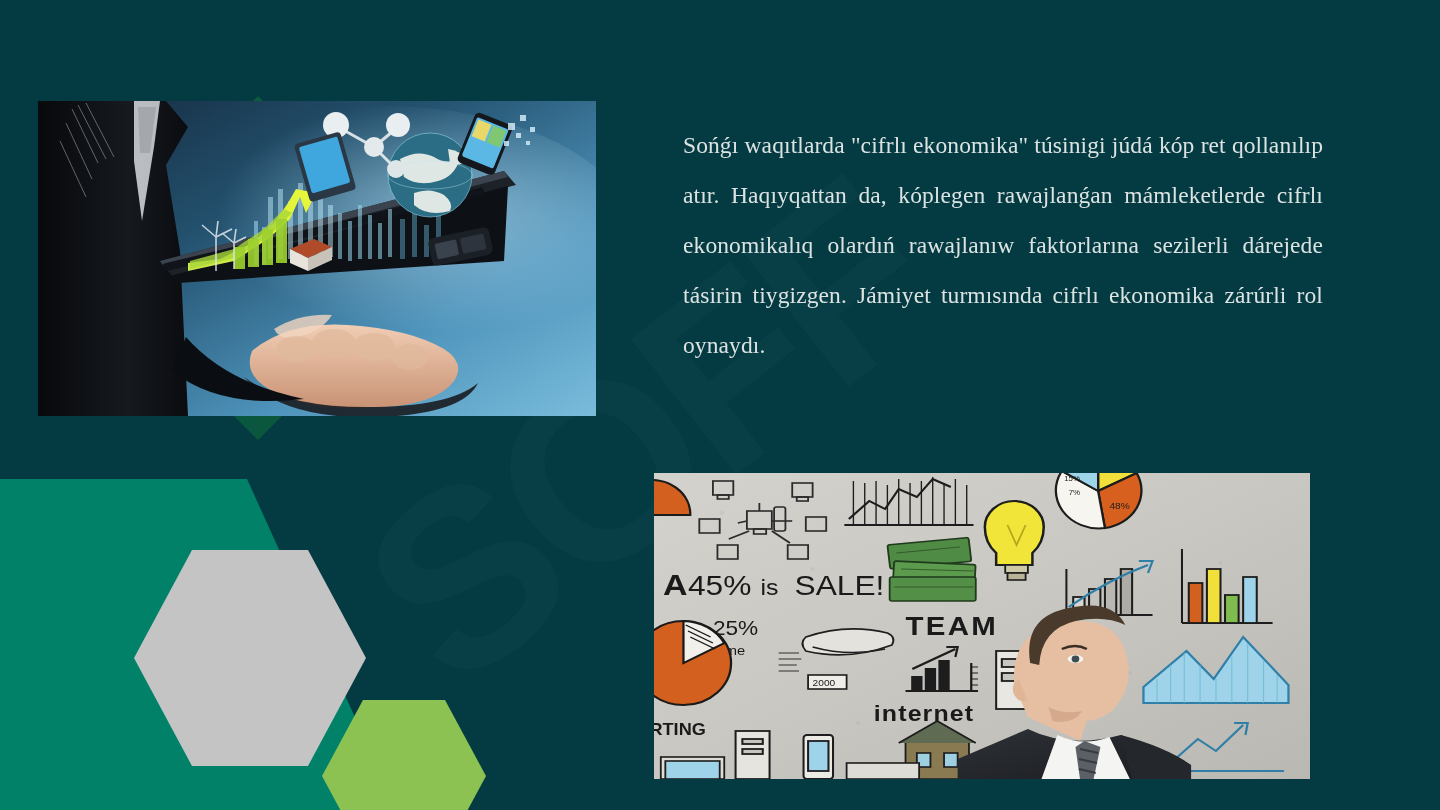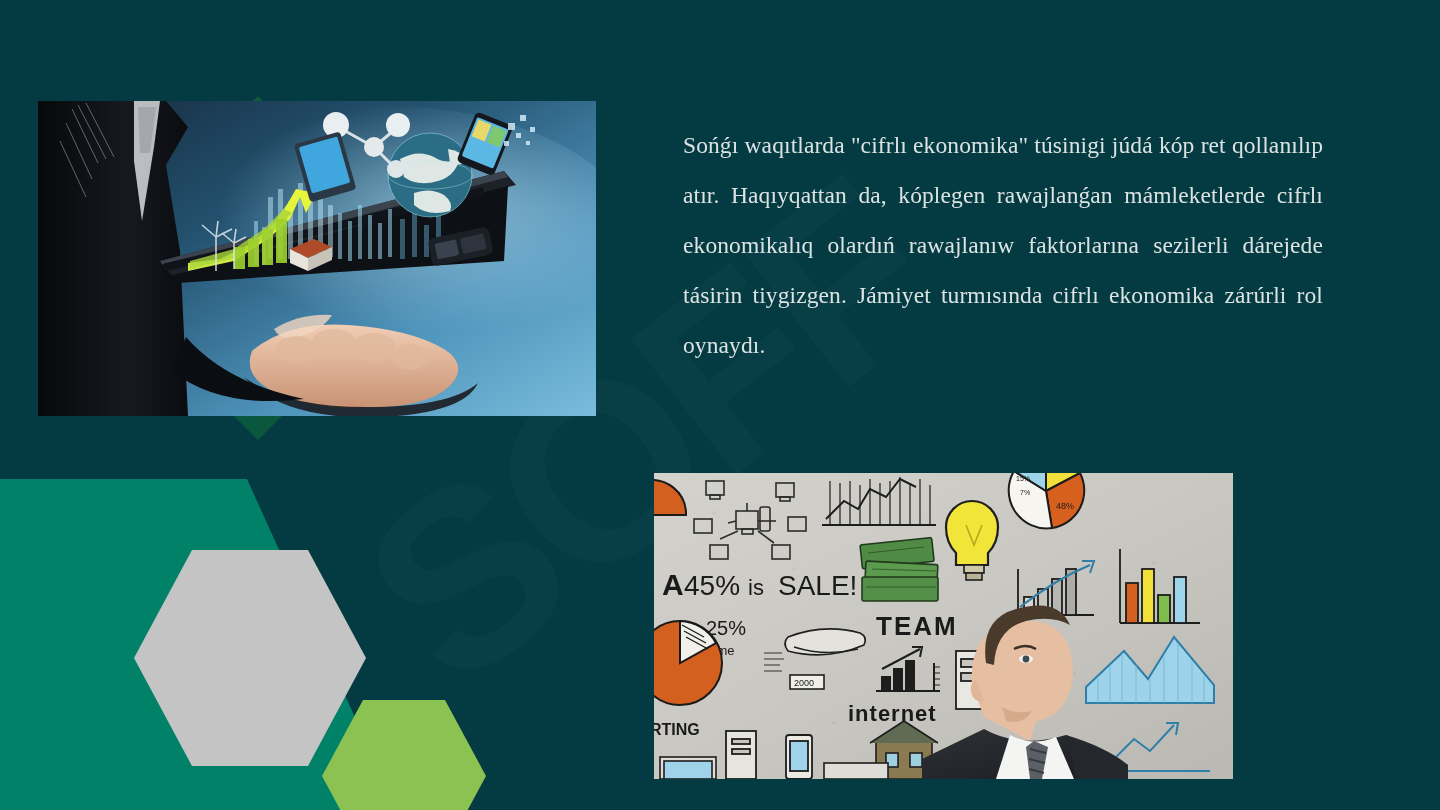--- a/index.html
+++ b/index.html
@@ -70,21 +70,21 @@
   }
   .img-one {
     left: 38px;
     top: 101px;
     width: 558px;
     height: 315px;
   }
   .img-two {
     left: 654px;
     top: 473px;
-    width: 579px;
+    width: 656px;
     height: 306px;
     background: #c9c7c2;
   }
   .img-canvas { position: absolute; inset: 0; width: 100%; height: 100%; display: block; }
 
   
   .copy-block {
     position: absolute;
     z-index: 9;
     left: 683px;

